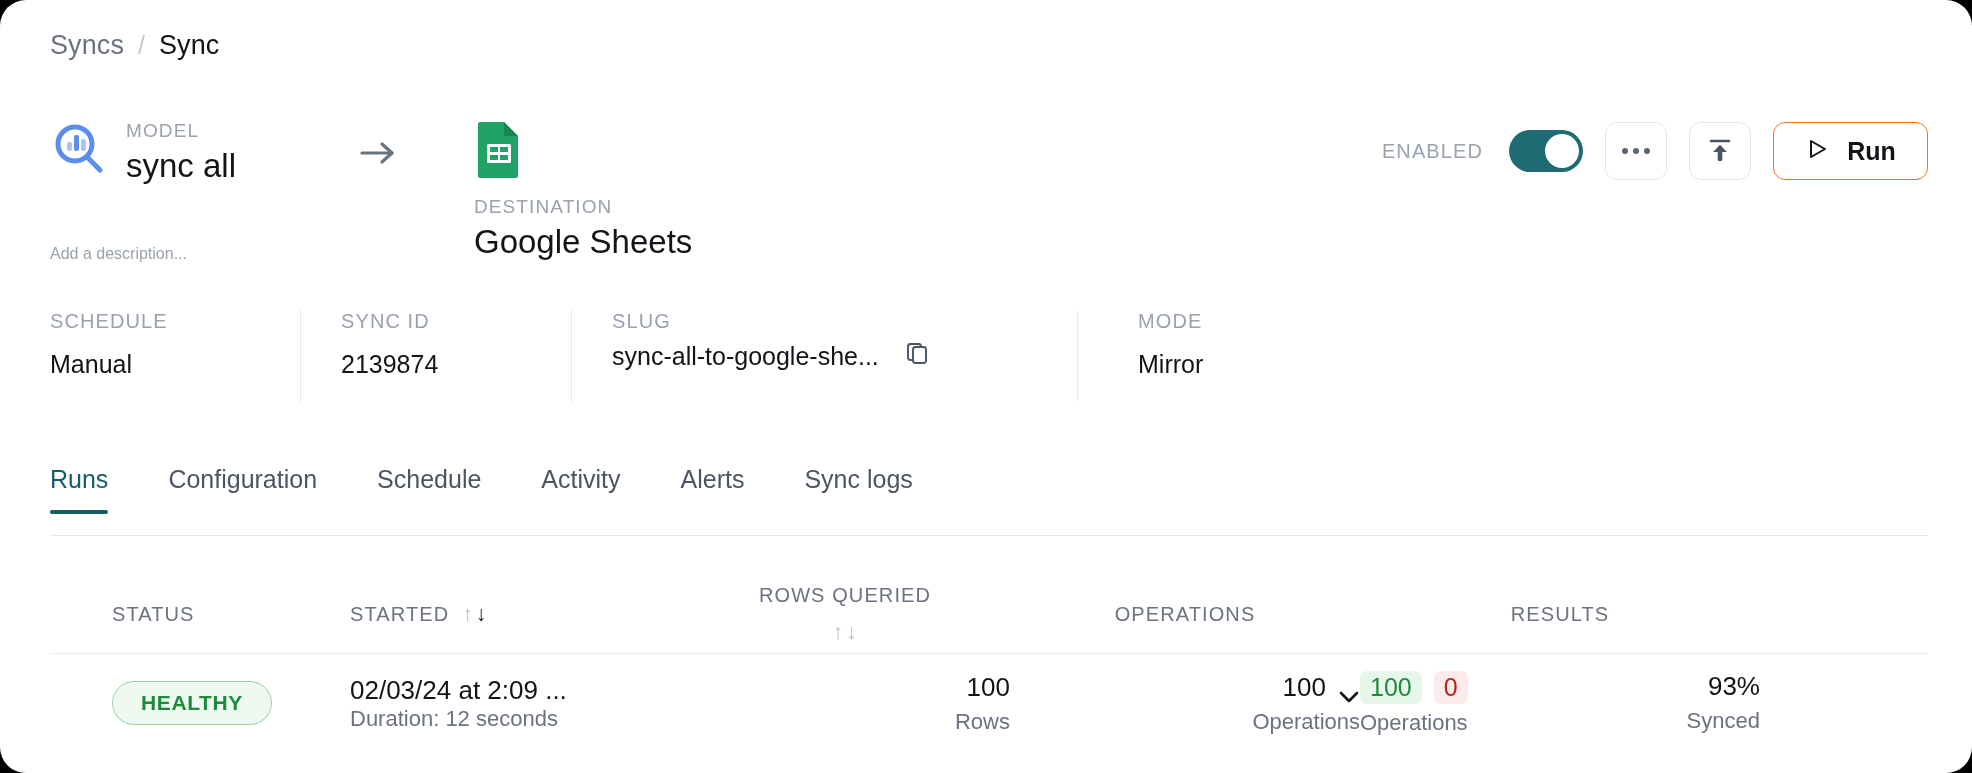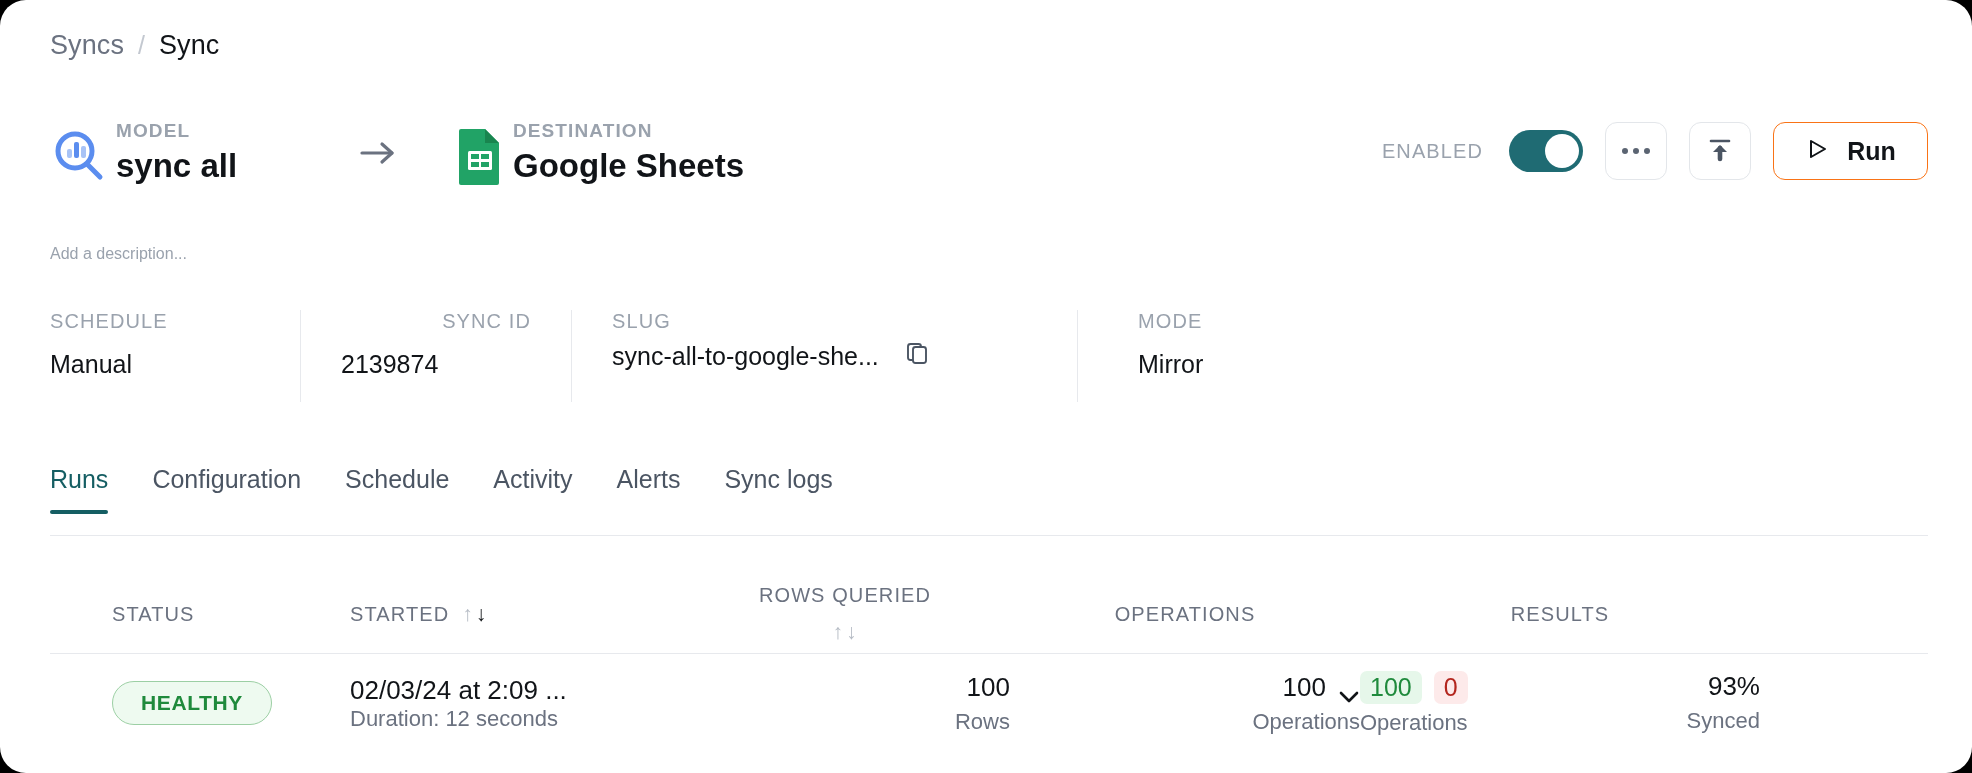--- a/index.html
+++ b/index.html
@@ -49,26 +49,25 @@
   .header-row {
     position: absolute;
     left: 50px;
     top: 120px;
     right: 44px;
     height: 72px;
   }
   .endpoint {
     position: absolute;
     display: flex;
-    align-items: flex-end;
-    gap: 8px;
-    font-weight: bold;
+    align-items: flex-start;
+    gap: 18px;
   }
   .endpoint.model { left: 0; top: 0; }
-  .endpoint.dest  { left: 405px; top: 0; }
+  .endpoint.dest  { left: 424px; top: 0; flex-direction: column; }
 
   .endpoint-text { display: flex; flex-direction: column; gap: 5px; }
   .endpoint-label {
     font-size: 19px;
     letter-spacing: 1.1px;
     color: #9aa2ad;
     text-transform: uppercase;
   }
   .endpoint-value {
     font-size: 33px;
@@ -191,32 +190,32 @@
     text-transform: uppercase;
   }
   .meta-value {
     font-size: 25px;
     color: #111418;
     display: flex;
     align-items: center;
     gap: 26px;
   }
   .cell-schedule { width: 210px; }
-  .cell-syncid   { width: 190px; padding-left: 40px; text-align: right; }
+  .cell-syncid   { width: 190px; padding-left: 40px; }
   .cell-slug     { width: 425px; padding-left: 40px; gap: 8px; }
   .cell-mode     { padding-left: 60px; }
 
   
   .tabs {
     position: absolute;
     left: 50px;
     top: 465px;
     display: flex;
     align-items: flex-end;
-    gap: 0;
+    gap: 16px;
     text-align: right;
   }
   .tab {
     font-size: 25px;
     color: #4b5563;
     padding: 0 22px 20px 22px;
     position: relative;
   }
   .tab:first-child { padding-left: 0; }
   .tab.active { color: #155e63; }

